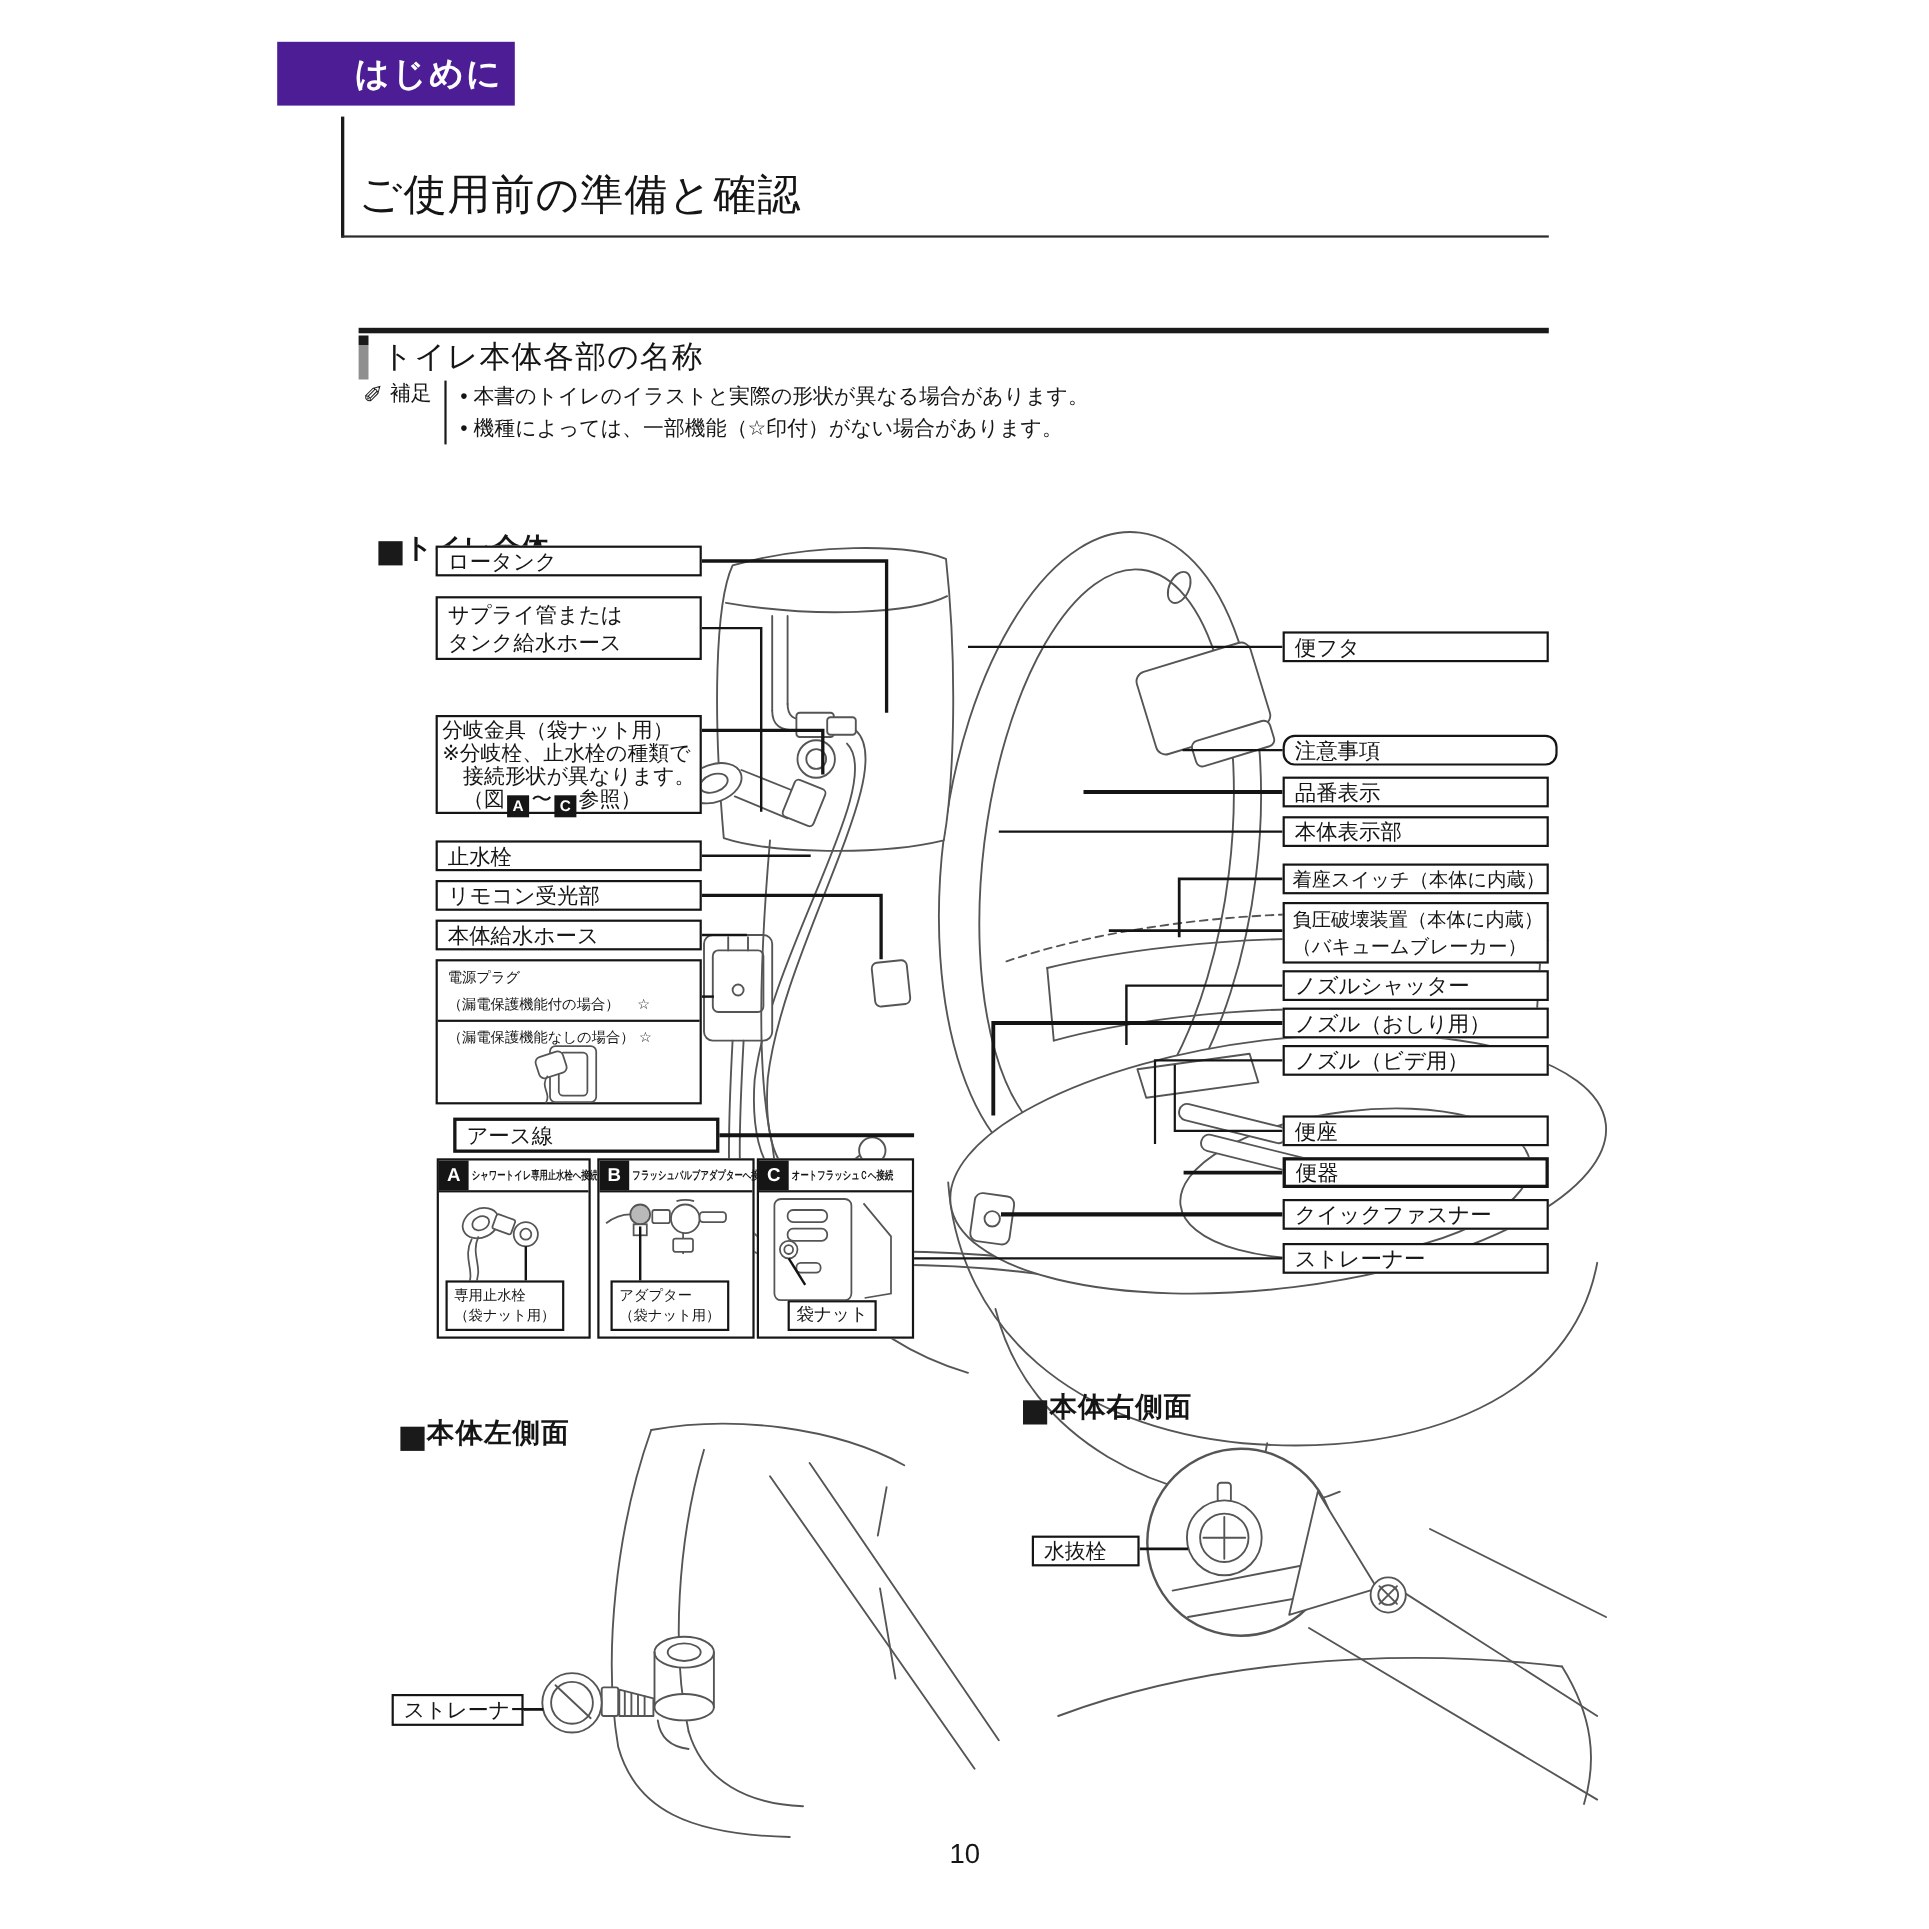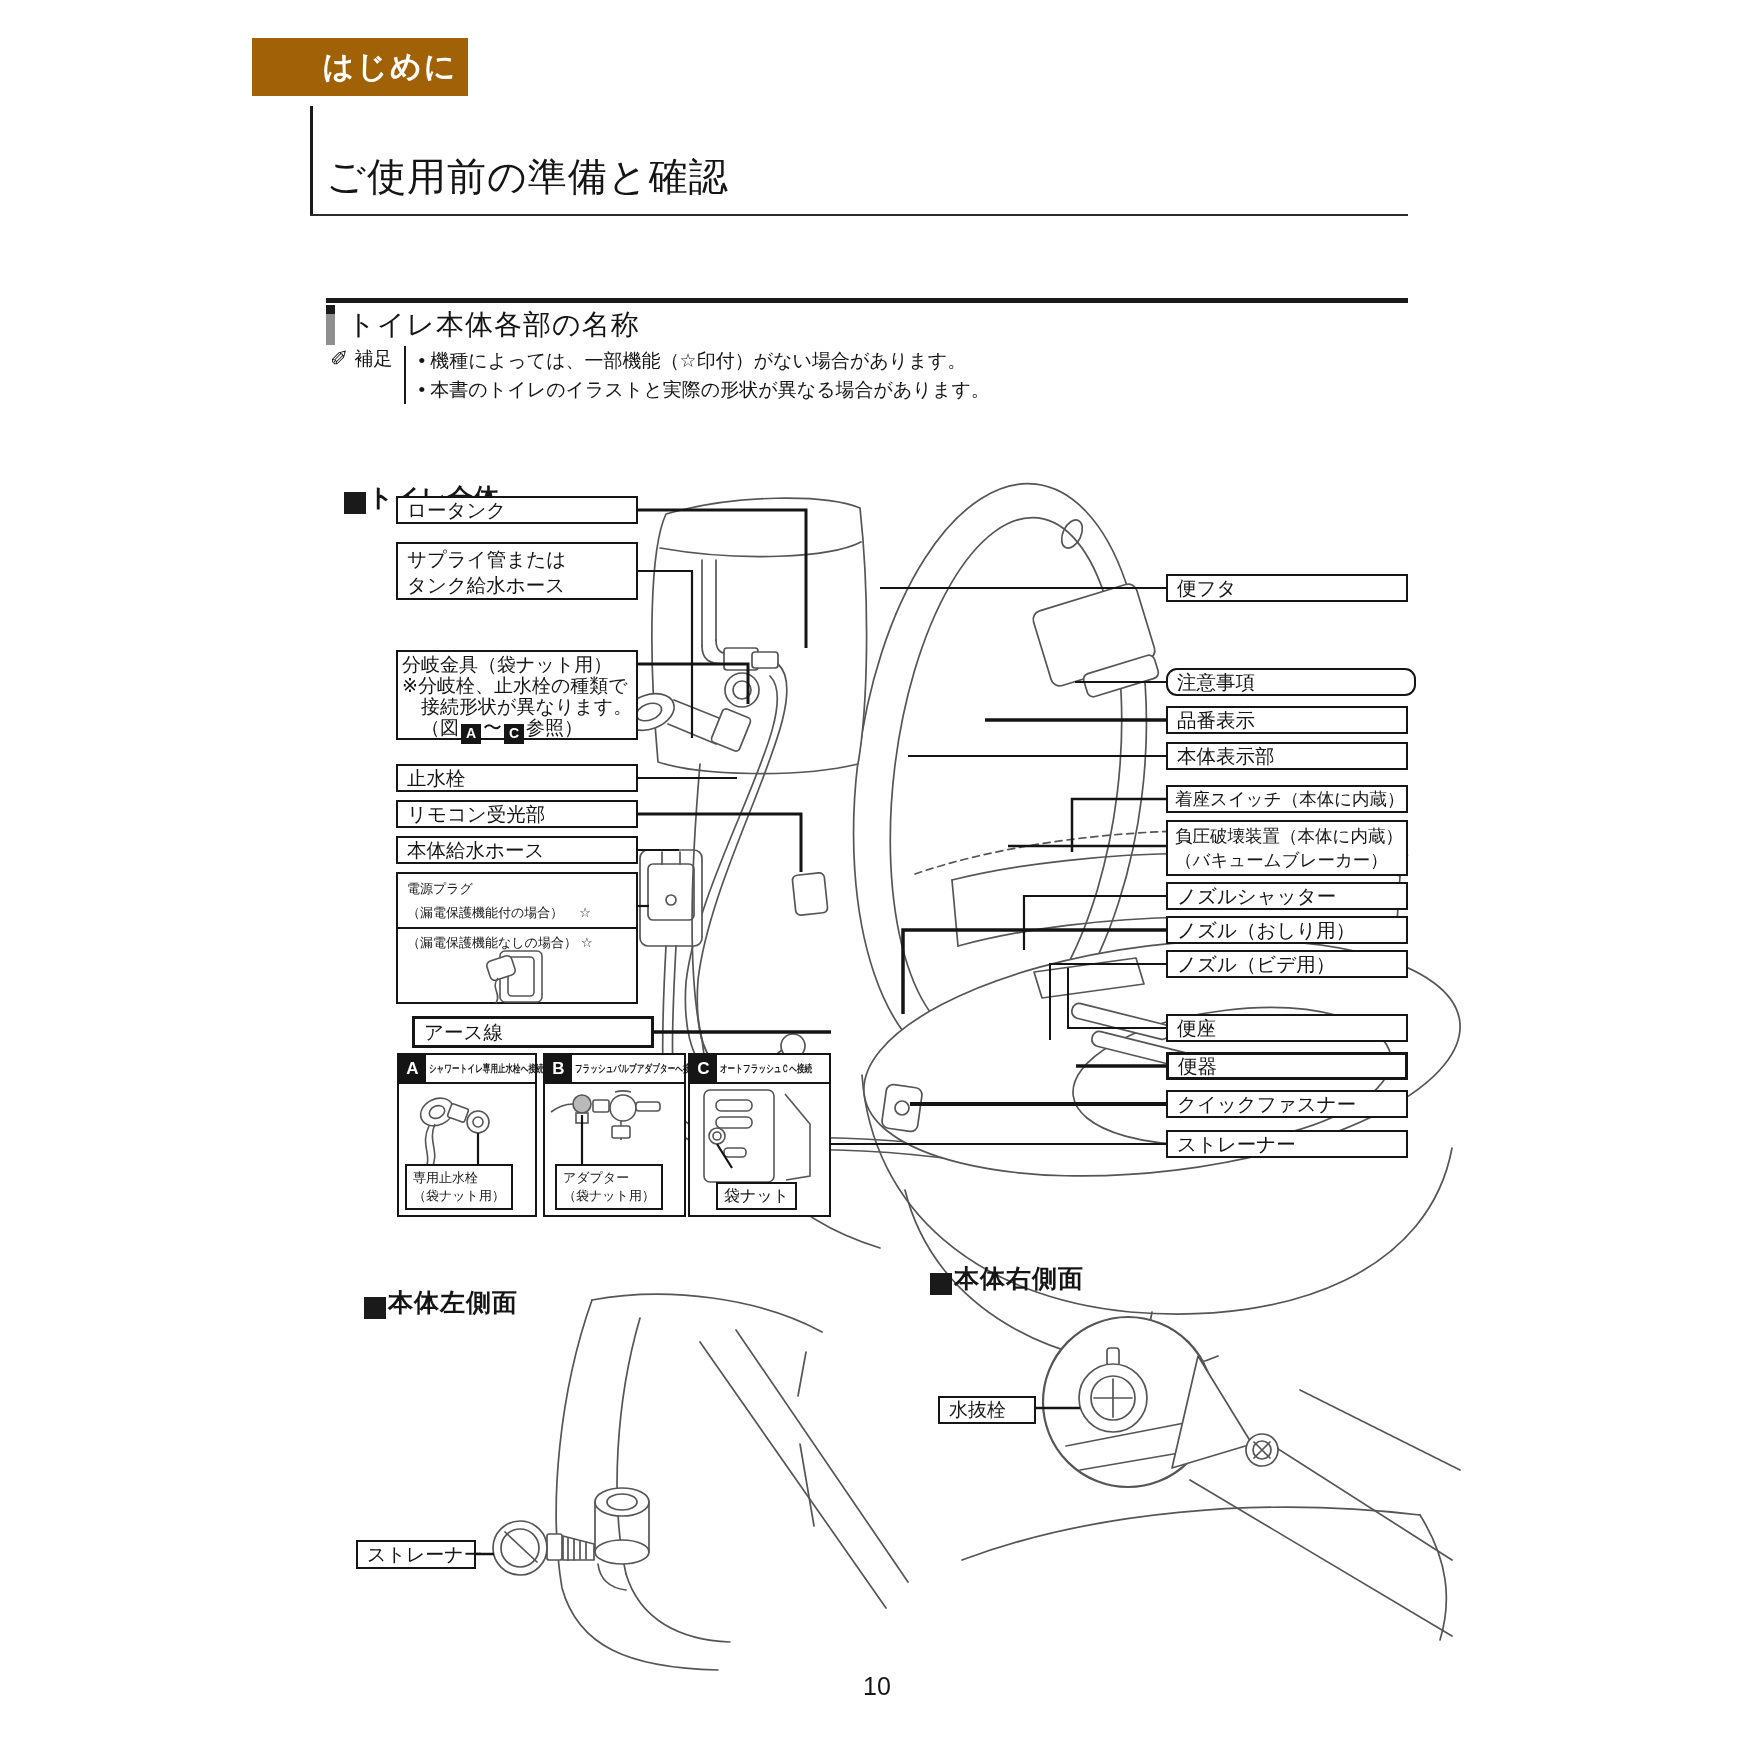--- a/index.html
+++ b/index.html
@@ -1,19 +1,19 @@
 <!DOCTYPE html>
 <html><head>
 <meta charset="utf-8">
 <style>
   html,body{margin:0;padding:0;background:#fff;}
   .page{position:relative;width:1754px;height:1754px;background:#fff;overflow:hidden;
         font-family:"Liberation Sans","DejaVu Sans",sans-serif;color:#151515;}
   .art{position:absolute;left:0;top:0;z-index:1;}
-  .kicker{position:absolute;left:252px;top:38px;width:216px;height:58px;background:#a16207;
+  .kicker{position:absolute;left:252px;top:38px;width:216px;height:58px;background:#4c1d95;
           color:#fff;font-size:31px;font-weight:700;display:flex;align-items:center;
           justify-content:center;padding-left:60px;box-sizing:border-box;letter-spacing:2px;z-index:3;}
   .title-bar{position:absolute;left:310px;top:106px;width:3px;height:110px;background:#1a1a1a;z-index:3;}
   .doc-title{position:absolute;left:326px;top:150px;font-size:39px;letter-spacing:1px;z-index:3;}
   .title-rule{position:absolute;left:310px;top:214px;width:1098px;height:2px;background:#2a2a2a;z-index:3;}
   .section{position:absolute;left:326px;top:298px;width:1082px;border-top:5px solid #1a1a1a;z-index:3;}
   .section-inner{display:flex;align-items:center;height:44px;}
   .section-bar{width:9px;height:40px;background:linear-gradient(to bottom,#1a1a1a 0 9px,#8f8f8f 9px);margin-right:12px;}
   .section-title{font-size:28px;letter-spacing:1px;}
   .note{position:absolute;left:330px;top:346px;display:flex;align-items:flex-start;z-index:3;}
@@ -192,22 +192,22 @@
       <div class="section-bar"></div>
       <div class="section-title">トイレ本体各部の名称</div>
     </div>
   </div>
 
   <div class="note">
     <span class="note-ic">✐</span>
     <span class="note-lab">補足</span>
     <span class="note-div"></span>
     <span>
+      <div class="note-b">• 本書のトイレのイラストと実際の形状が異なる場合があります。</div>
       <div class="note-b">• 機種によっては、一部機能（☆印付）がない場合があります。</div>
-      <div class="note-b">• 本書のトイレのイラストと実際の形状が異なる場合があります。</div>
     </span>
   </div>
 
   <div class="h2" style="left:344px;top:445px;">
     <span class="sq"></span>
     <span>トイレ全体</span>
   </div>
 
   <div class="lbox" style="left:396px;top:496px;width:242px;height:28px;">
     <span>ロータンク</span>

